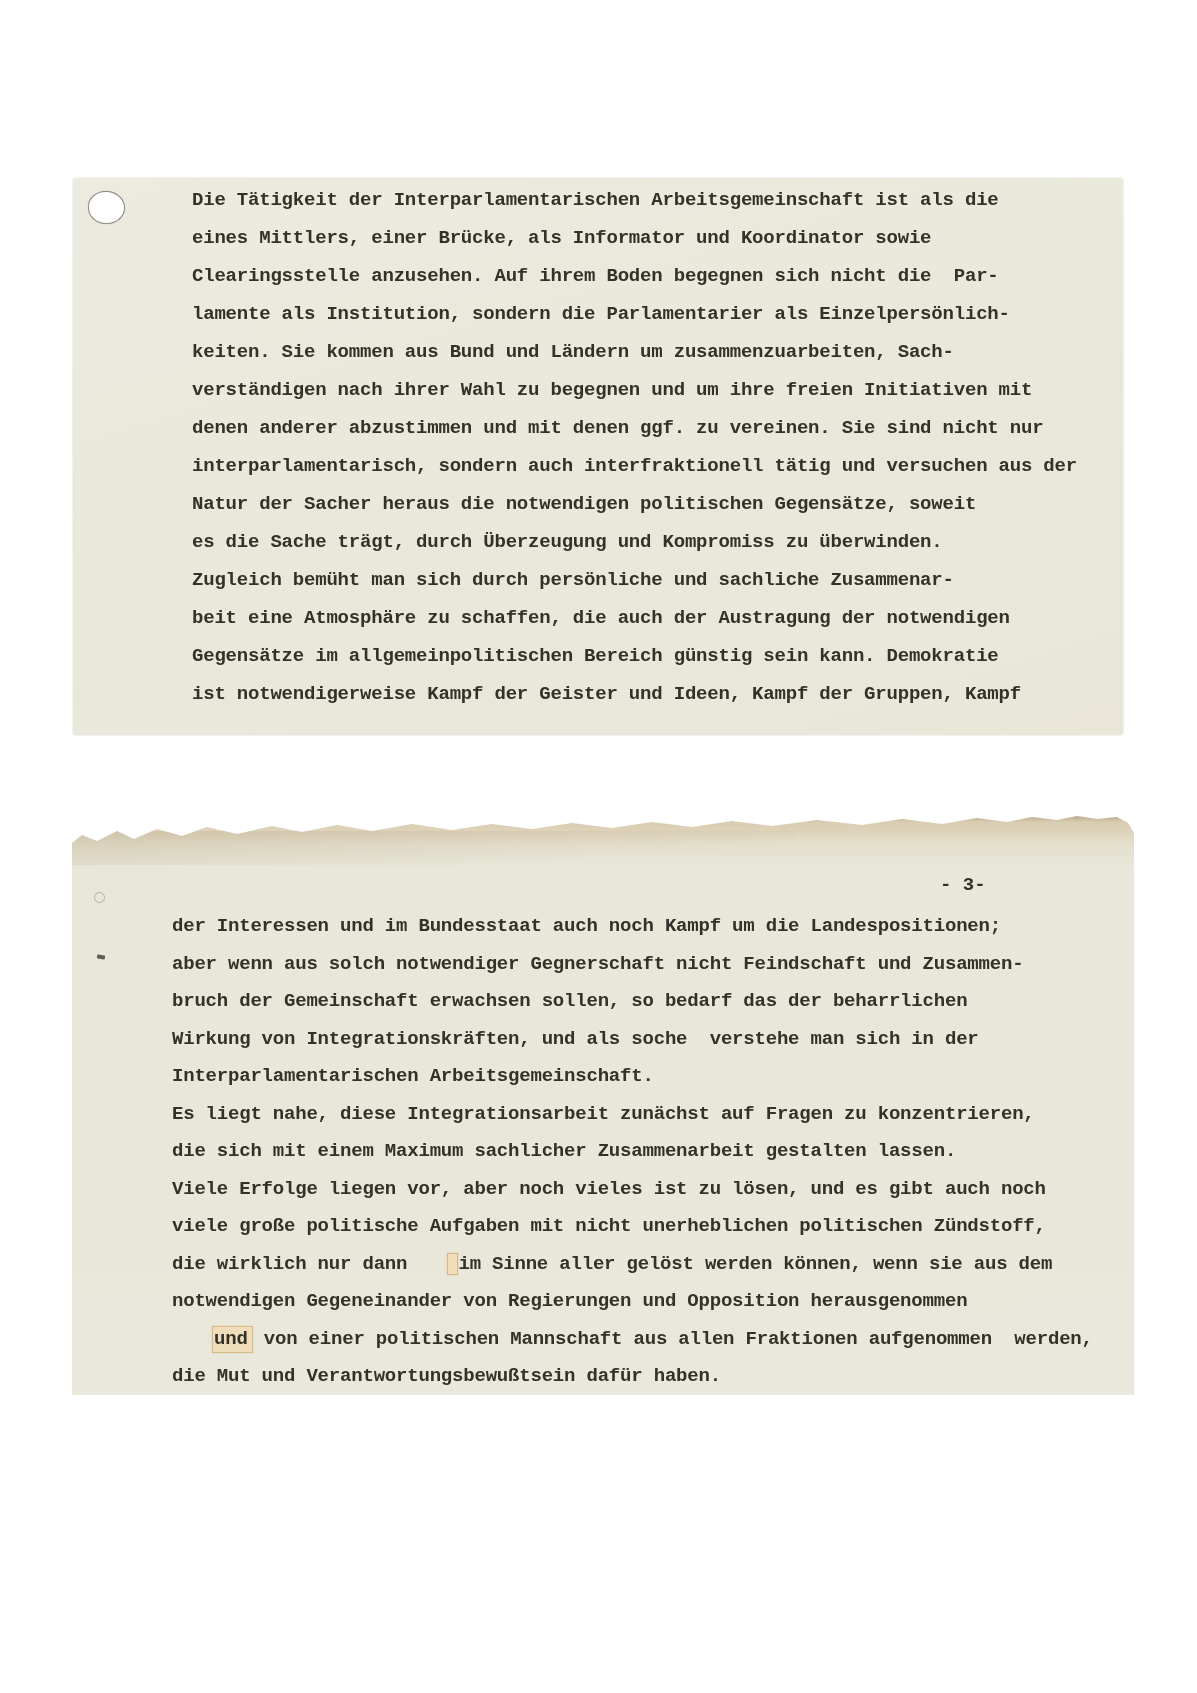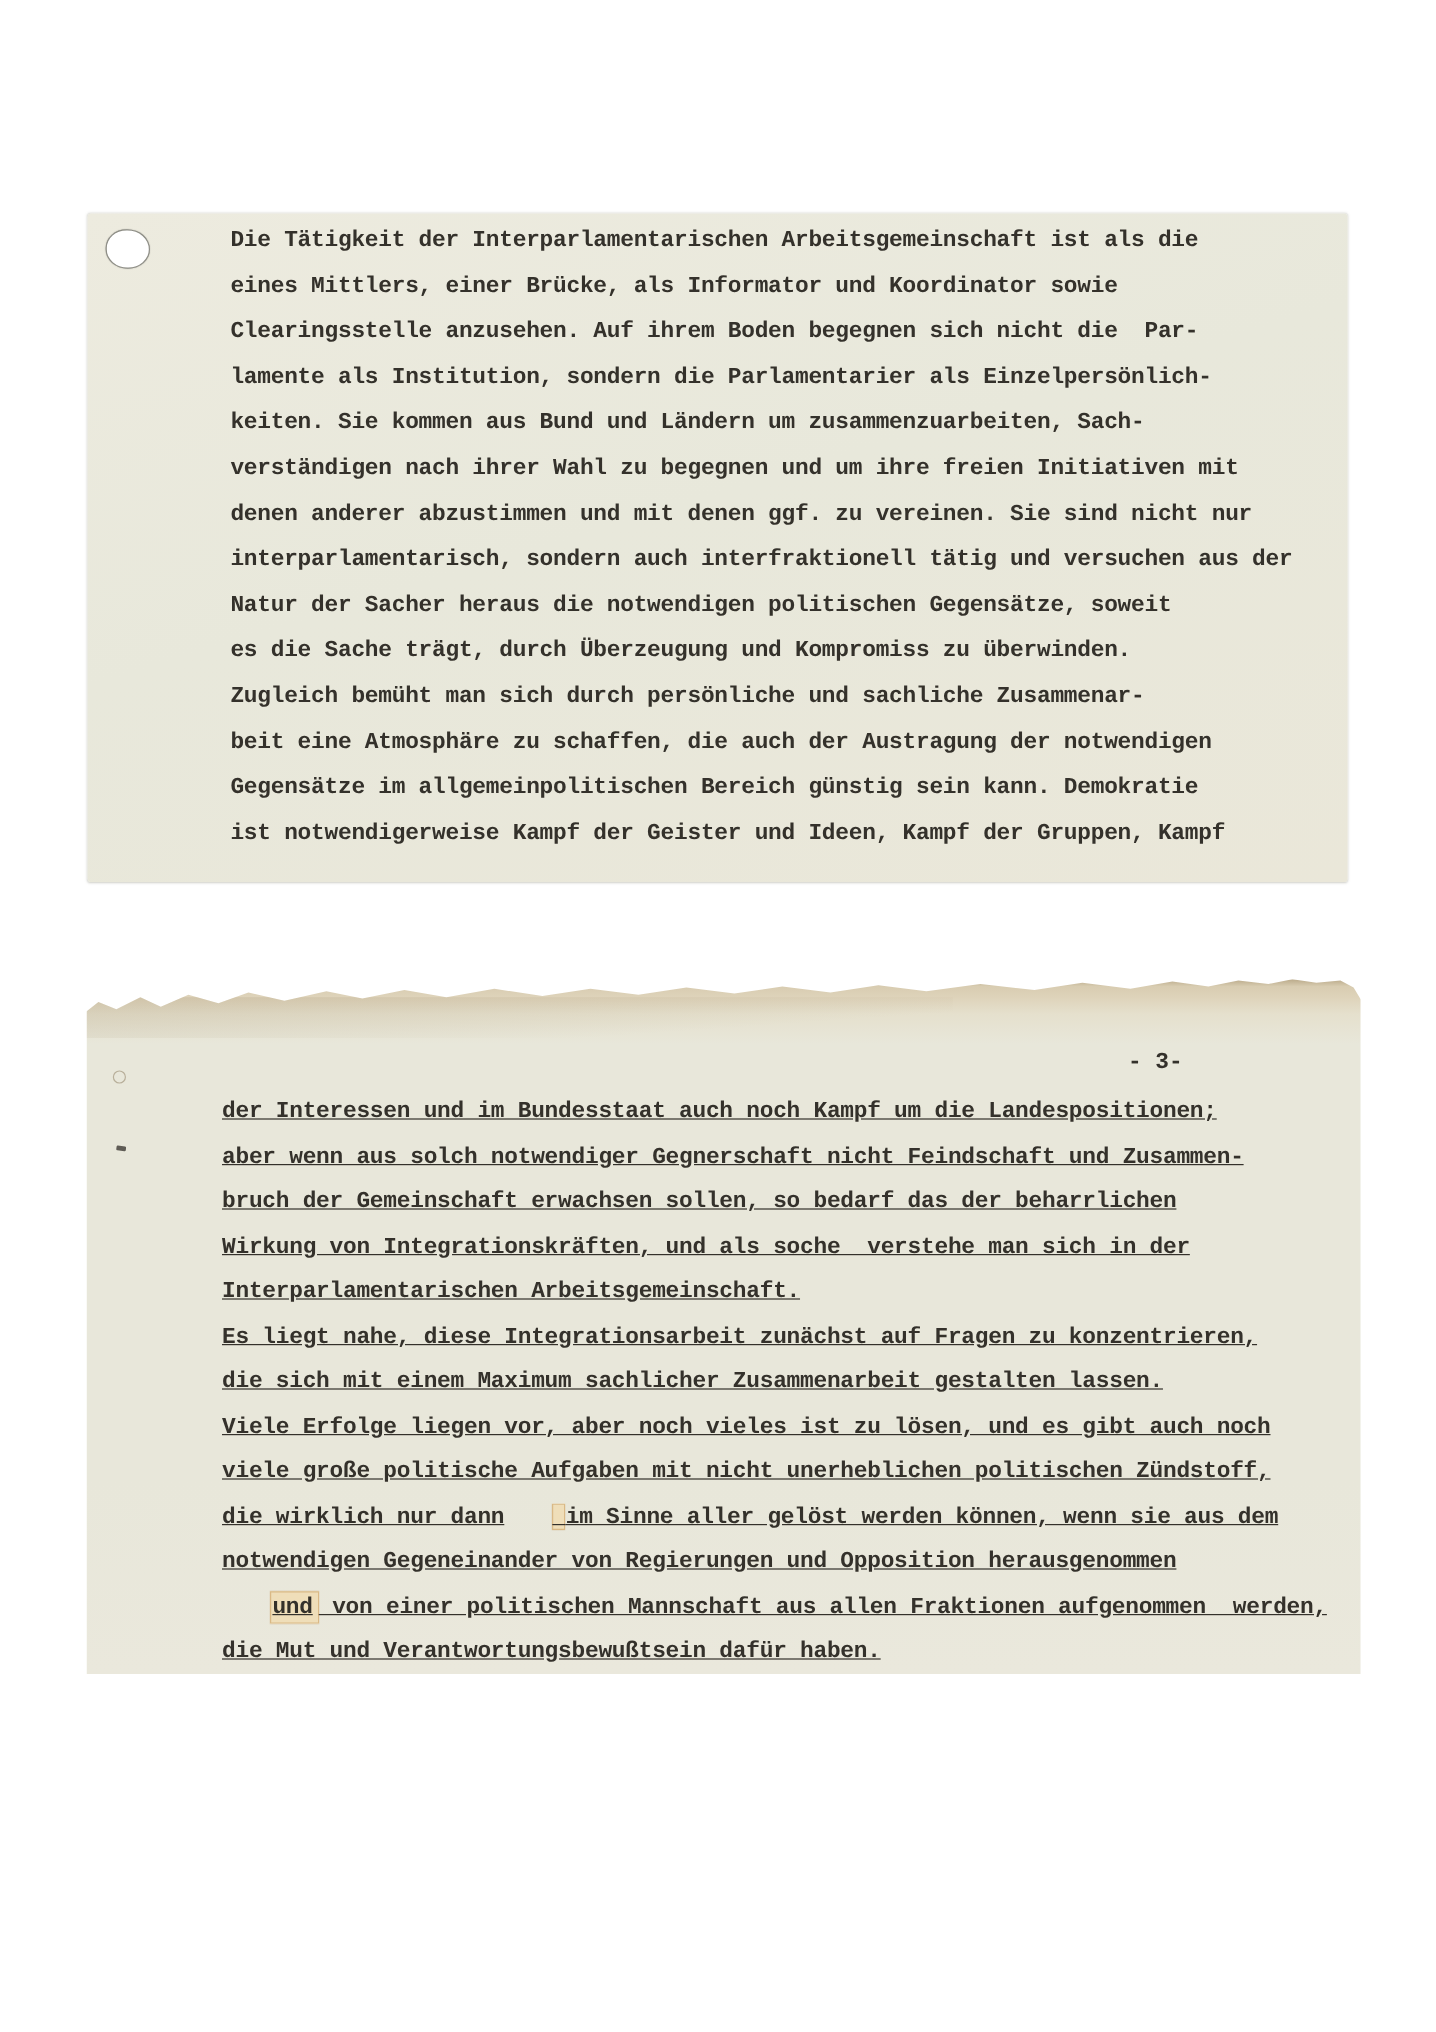--- a/index.html
+++ b/index.html
@@ -45,21 +45,21 @@
     position:absolute;left:15px;top:13px;width:35px;height:31px;
     background:#ffffff;border:1.5px solid var(--hole-border);
     border-radius:48% 52% 50% 50%;
     box-shadow:0 0 1px rgba(0,0,0,.3);
   }
   .text{
     position:absolute;font-size:19px;font-weight:700;color:var(--ink);
     white-space:pre;letter-spacing:-.2px;
   }
   .page1 .text{left:119px;top:3px;line-height:38px;}
-  .page2 .text{left:113px;top:93px;line-height:37.5px;text-decoration:underline;}
+  .page2 .text{left:100px;top:93px;line-height:37.5px;}
   .pageno{
     position:absolute;left:868px;top:59px;
     font-size:19px;font-weight:700;color:var(--ink);white-space:pre;
   }
   .patch{
     background:var(--patch);
     box-shadow:inset 0 0 0 1px rgba(201,154,92,.55),0 0 1px rgba(180,130,70,.45);
     margin-left:40px;
   }
   .patch.lead{padding:2px 5px 3px 2px;}

